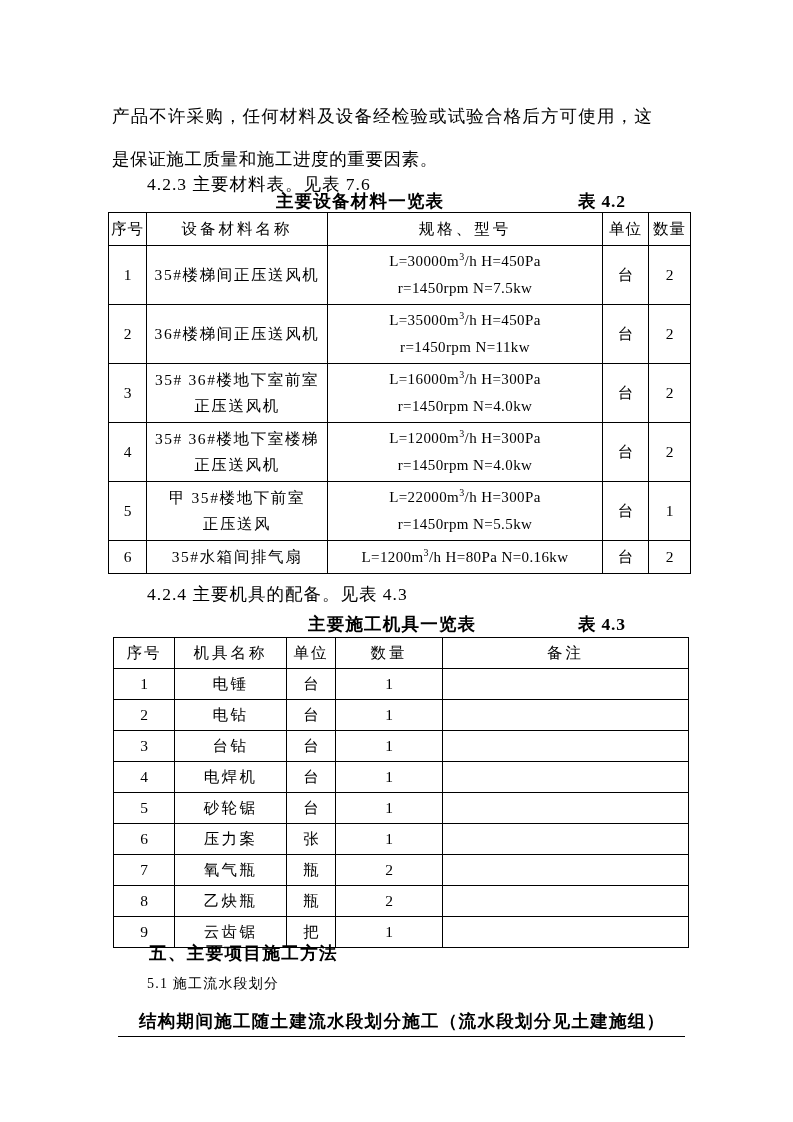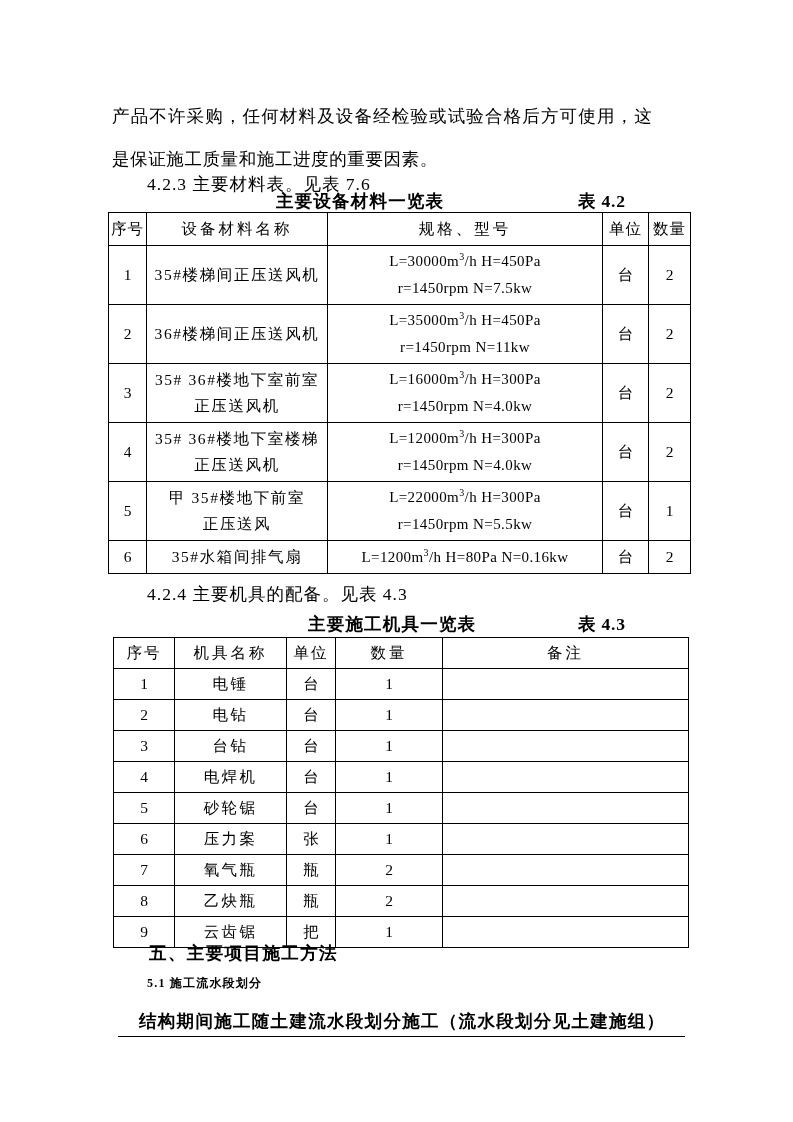--- a/index.html
+++ b/index.html
@@ -64,22 +64,22 @@
     left: 136px; top: 941px;
     font-size: 17.5px;
     font-weight: bold;
     letter-spacing: 1.4px;
     white-space: nowrap;
     margin-left: 13px;
   }
   .h-51 {
     position: absolute;
     left: 147px; top: 975px;
-    font-size: 12px;
-    font-weight: bold;
+    font-size: 14px;
+    font-weight: normal;
     letter-spacing: 1.2px;
     white-space: nowrap;
   }
   .p-51body {
     position: absolute;
     left: 139px; top: 1009px;
     font-size: 17.5px;
     letter-spacing: 1.3px;
     white-space: nowrap;
     font-weight: bold;

